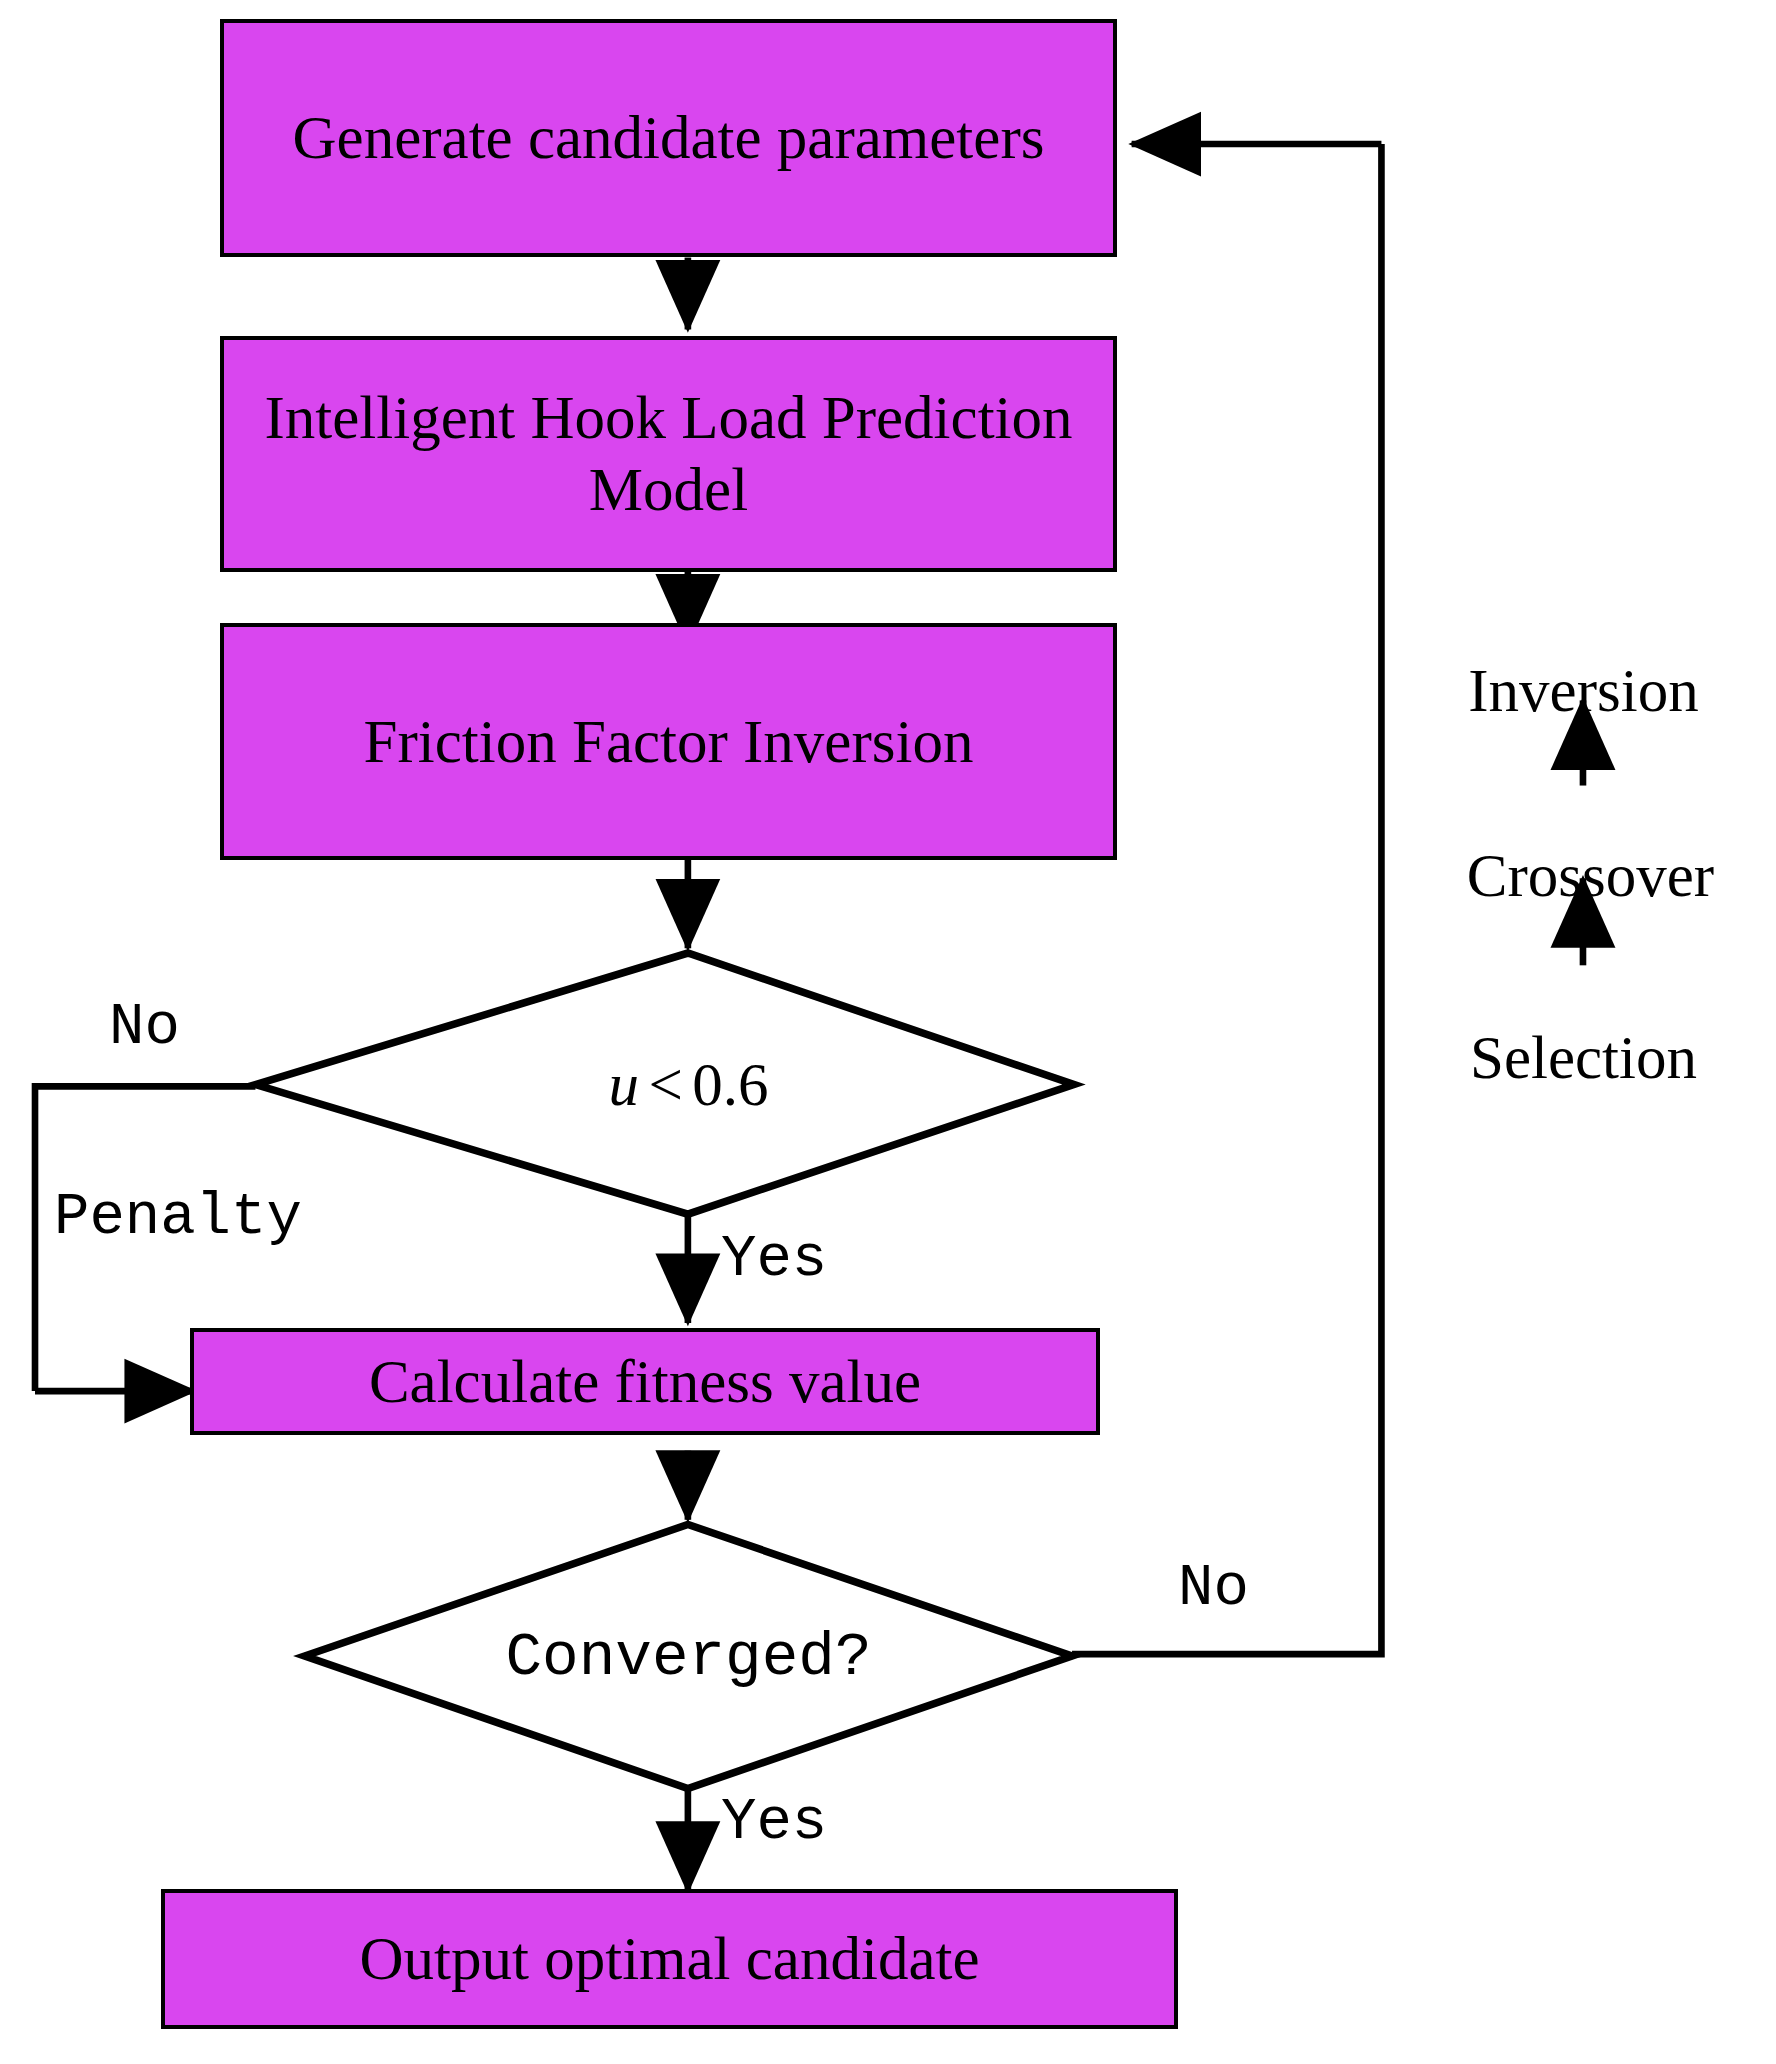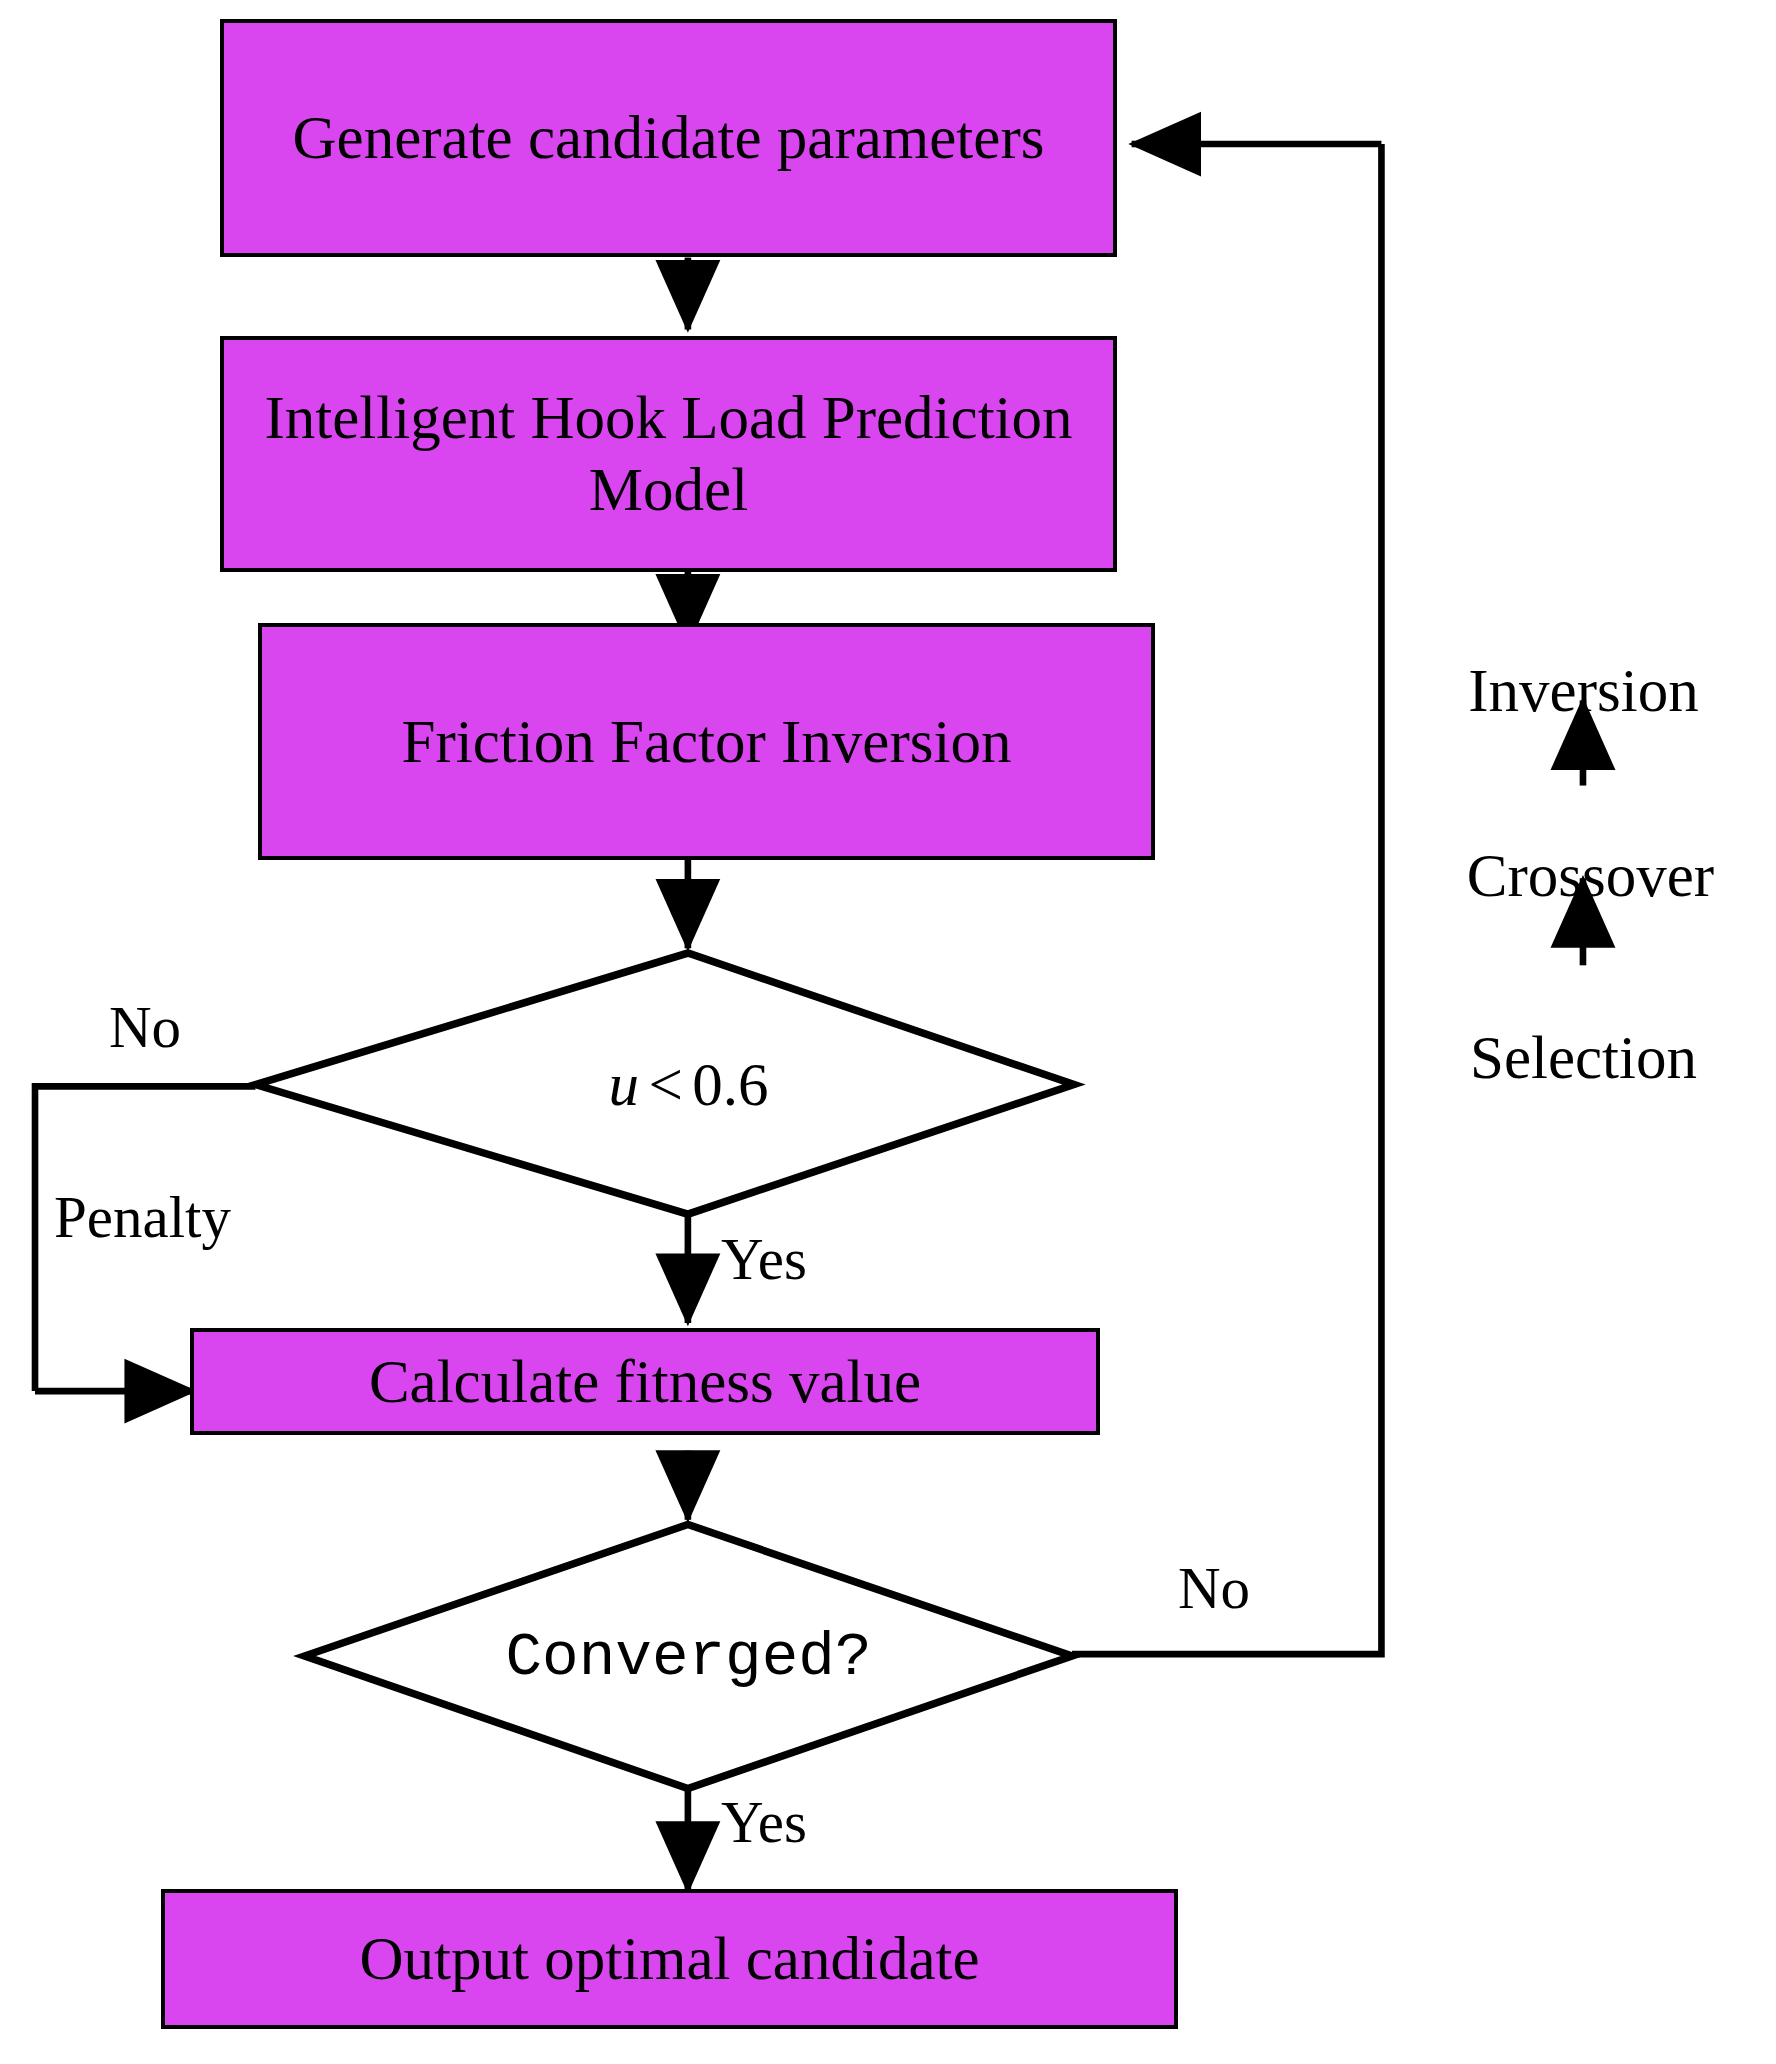--- a/index.html
+++ b/index.html
@@ -52,20 +52,21 @@
     color: #000000;
     font-size: 61px;
     text-align: center;
   }
   .edge-label {
     position: absolute;
     color: #000000;
     font-size: 59px;
     white-space: nowrap;
     line-height: 1;
+    font-family: Liberation Mono, monospace;
   }
   .ga-label {
     position: absolute;
     color: #000000;
     font-size: 61px;
     white-space: nowrap;
     line-height: 1;
     text-align: center;
   }
   .mathvar {
@@ -126,21 +127,21 @@
   </svg>
 
   <div class="node proc" style="left:220px; top:19px; width:897px; height:238px;">
     <div class="txt">Generate candidate parameters</div>
   </div>
 
   <div class="node proc" style="left:220px; top:336px; width:897px; height:236px;">
     <div class="txt">Intelligent Hook Load Prediction Model</div>
   </div>
 
-  <div class="node proc" style="left:220px; top:623px; width:897px; height:237px;margin-left:38px;">
+  <div class="node proc" style="left:220px; top:623px; width:897px; height:237px;">
     <div class="txt">Friction Factor Inversion</div>
   </div>
 
   <div class="node proc" style="left:190px; top:1328px; width:910px; height:107px;">
     <div class="txt">Calculate fitness value</div>
   </div>
 
   <div class="node proc" style="left:161px; top:1889px; width:1017px; height:140px;">
     <div class="txt">Output optimal candidate</div>
   </div>

